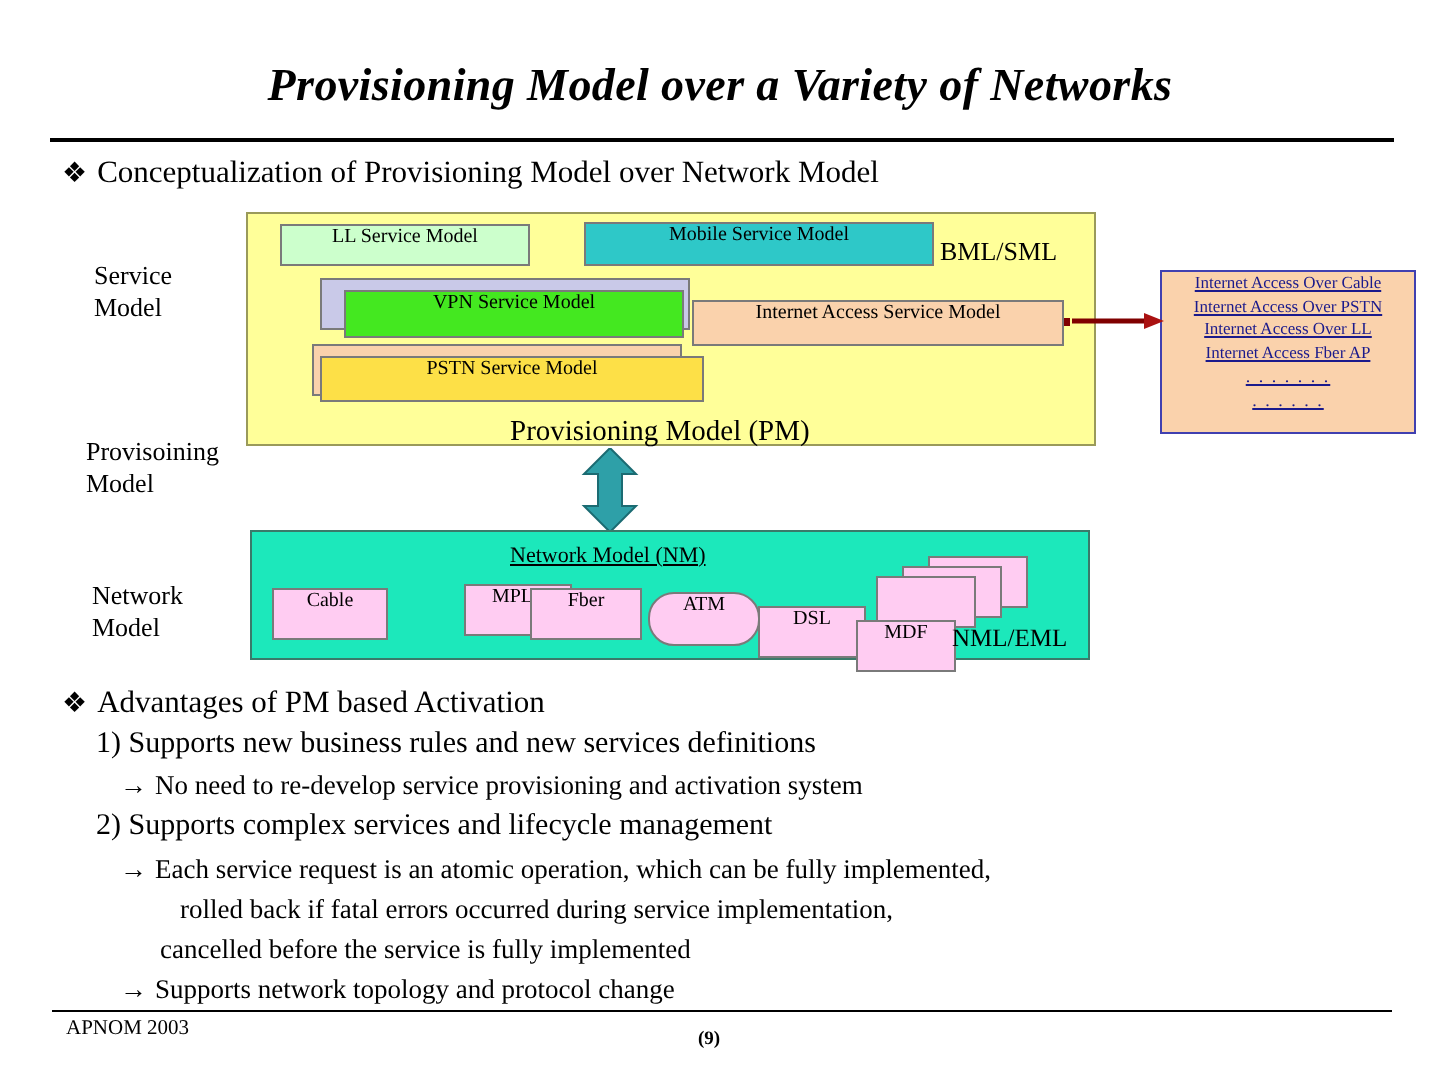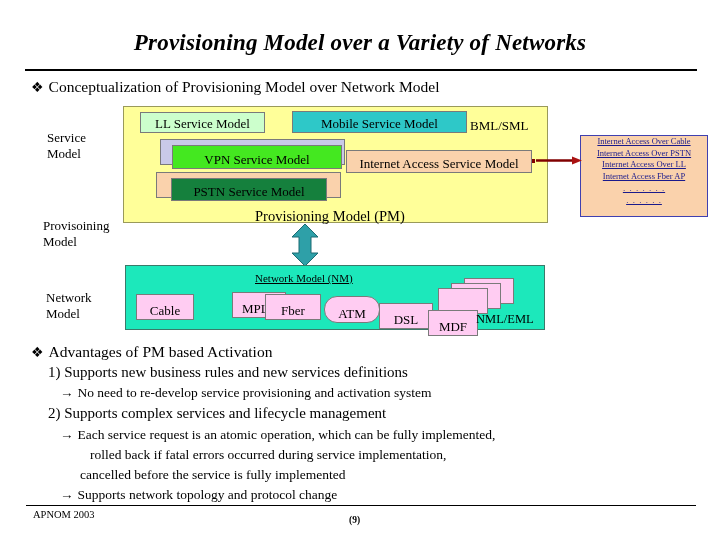--- a/index.html
+++ b/index.html
@@ -95,39 +95,39 @@
     font-size: 11px;
     white-space: nowrap;
     text-decoration: underline;
   }
 
   
   .dbox {
     position: absolute;
     box-sizing: border-box;
     border: 1px solid #7a7a7a;
-    font-size: 13px;
+    font-size: 10px;
     display: flex;
-    align-items: flex-end;
+    align-items: flex-start;
     justify-content: center;
     white-space: nowrap;
   }
   .shadowbox {
     position: absolute;
     box-sizing: border-box;
     border: 1px solid #7a7a7a;
   }
 
   
   #box-ll     { left: 140px; top: 112px; width: 125px; height: 21px; background: #ccffcc; }
   #box-mobile { left: 292px; top: 111px; width: 175px; height: 22px; background: #2ec8c8; }
   #box-vpn-shadow { left: 160px; top: 139px; width: 185px; height: 26px; background: #c9c9e8; }
   #box-vpn    { left: 172px; top: 145px; width: 170px; height: 24px; background: #44e820; }
   #box-pstn-shadow{ left: 156px; top: 172px; width: 185px; height: 26px; background: #fad2ac; }
-  #box-pstn   { left: 171px; top: 178px; width: 156px; height: 23px; background: #15803d; }
+  #box-pstn   { left: 160px; top: 178px; width: 192px; height: 23px; background: #fde047; }
   #box-ias    { left: 346px; top: 150px; width: 186px; height: 23px; background: #fad2ac; }
   #label-bml  { position: absolute; left: 470px; top: 118px; font-size: 13px; white-space: nowrap; }
 
   
   #detail-box {
     position: absolute;
     left: 580px;
     top: 135px;
     width: 128px;
     height: 82px;

